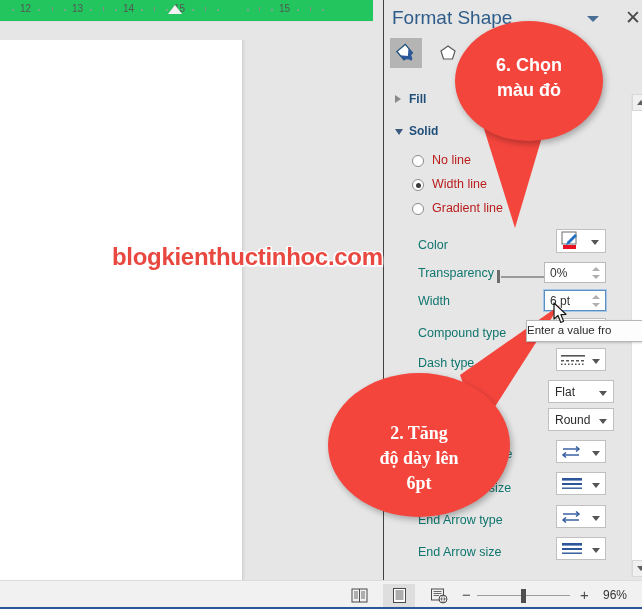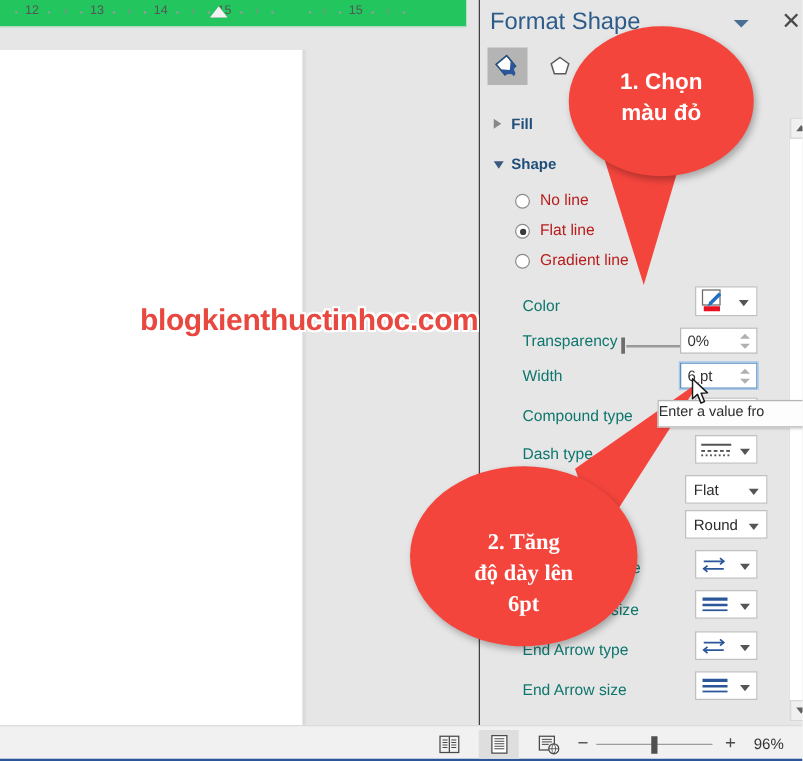--- a/index.html
+++ b/index.html
@@ -396,30 +396,30 @@
       <div class="tab-underline"></div>
     </div>
 
     <div class="sec" style="top:89px">
       <div class="sec-arrow collapsed"></div>
       <div class="sec-label">Fill</div>
     </div>
 
     <div class="sec" style="top:121px">
       <div class="sec-arrow expanded"></div>
-      <div class="sec-label">Shape</div>
+      <div class="sec-label">Solid</div>
     </div>
 
     <div class="radio-row" style="top:151px">
       <div class="radio"></div>
       <div class="radio-label">No line</div>
     </div>
     <div class="radio-row" style="top:175px">
       <div class="radio on"></div>
-      <div class="radio-label">Flat line</div>
+      <div class="radio-label">Width line</div>
     </div>
     <div class="radio-row" style="top:199px">
       <div class="radio"></div>
       <div class="radio-label">Gradient line</div>
     </div>
 
     <div class="prow" style="top:234px">
       <div class="plabel">Color</div>
     </div>
     <div class="prow" style="top:262px">
@@ -570,21 +570,21 @@
     <div class="dd-caret" style="right:5px;"></div>
   </div>
 
   <div class="tail" style="left:455px; top:100px;">
     <svg width="130" height="135" viewBox="0 0 130 135">
       <polygon points="20,0 95,10 60,128" fill="#f4453d"></polygon>
     </svg>
   </div>
   <div class="callout callout-1">
     <div class="callout-text">
-      <div>1. Chọn</div>
+      <div>6. Chọn</div>
       <div>màu đỏ</div>
     </div>
   </div>
 
   <div class="tail" style="left:440px; top:295px;">
     <svg width="135" height="140" viewBox="0 0 135 140">
       <polygon points="120,10 40,135 20,80" fill="#f4453d"></polygon>
     </svg>
   </div>
   <div class="callout callout-2">

